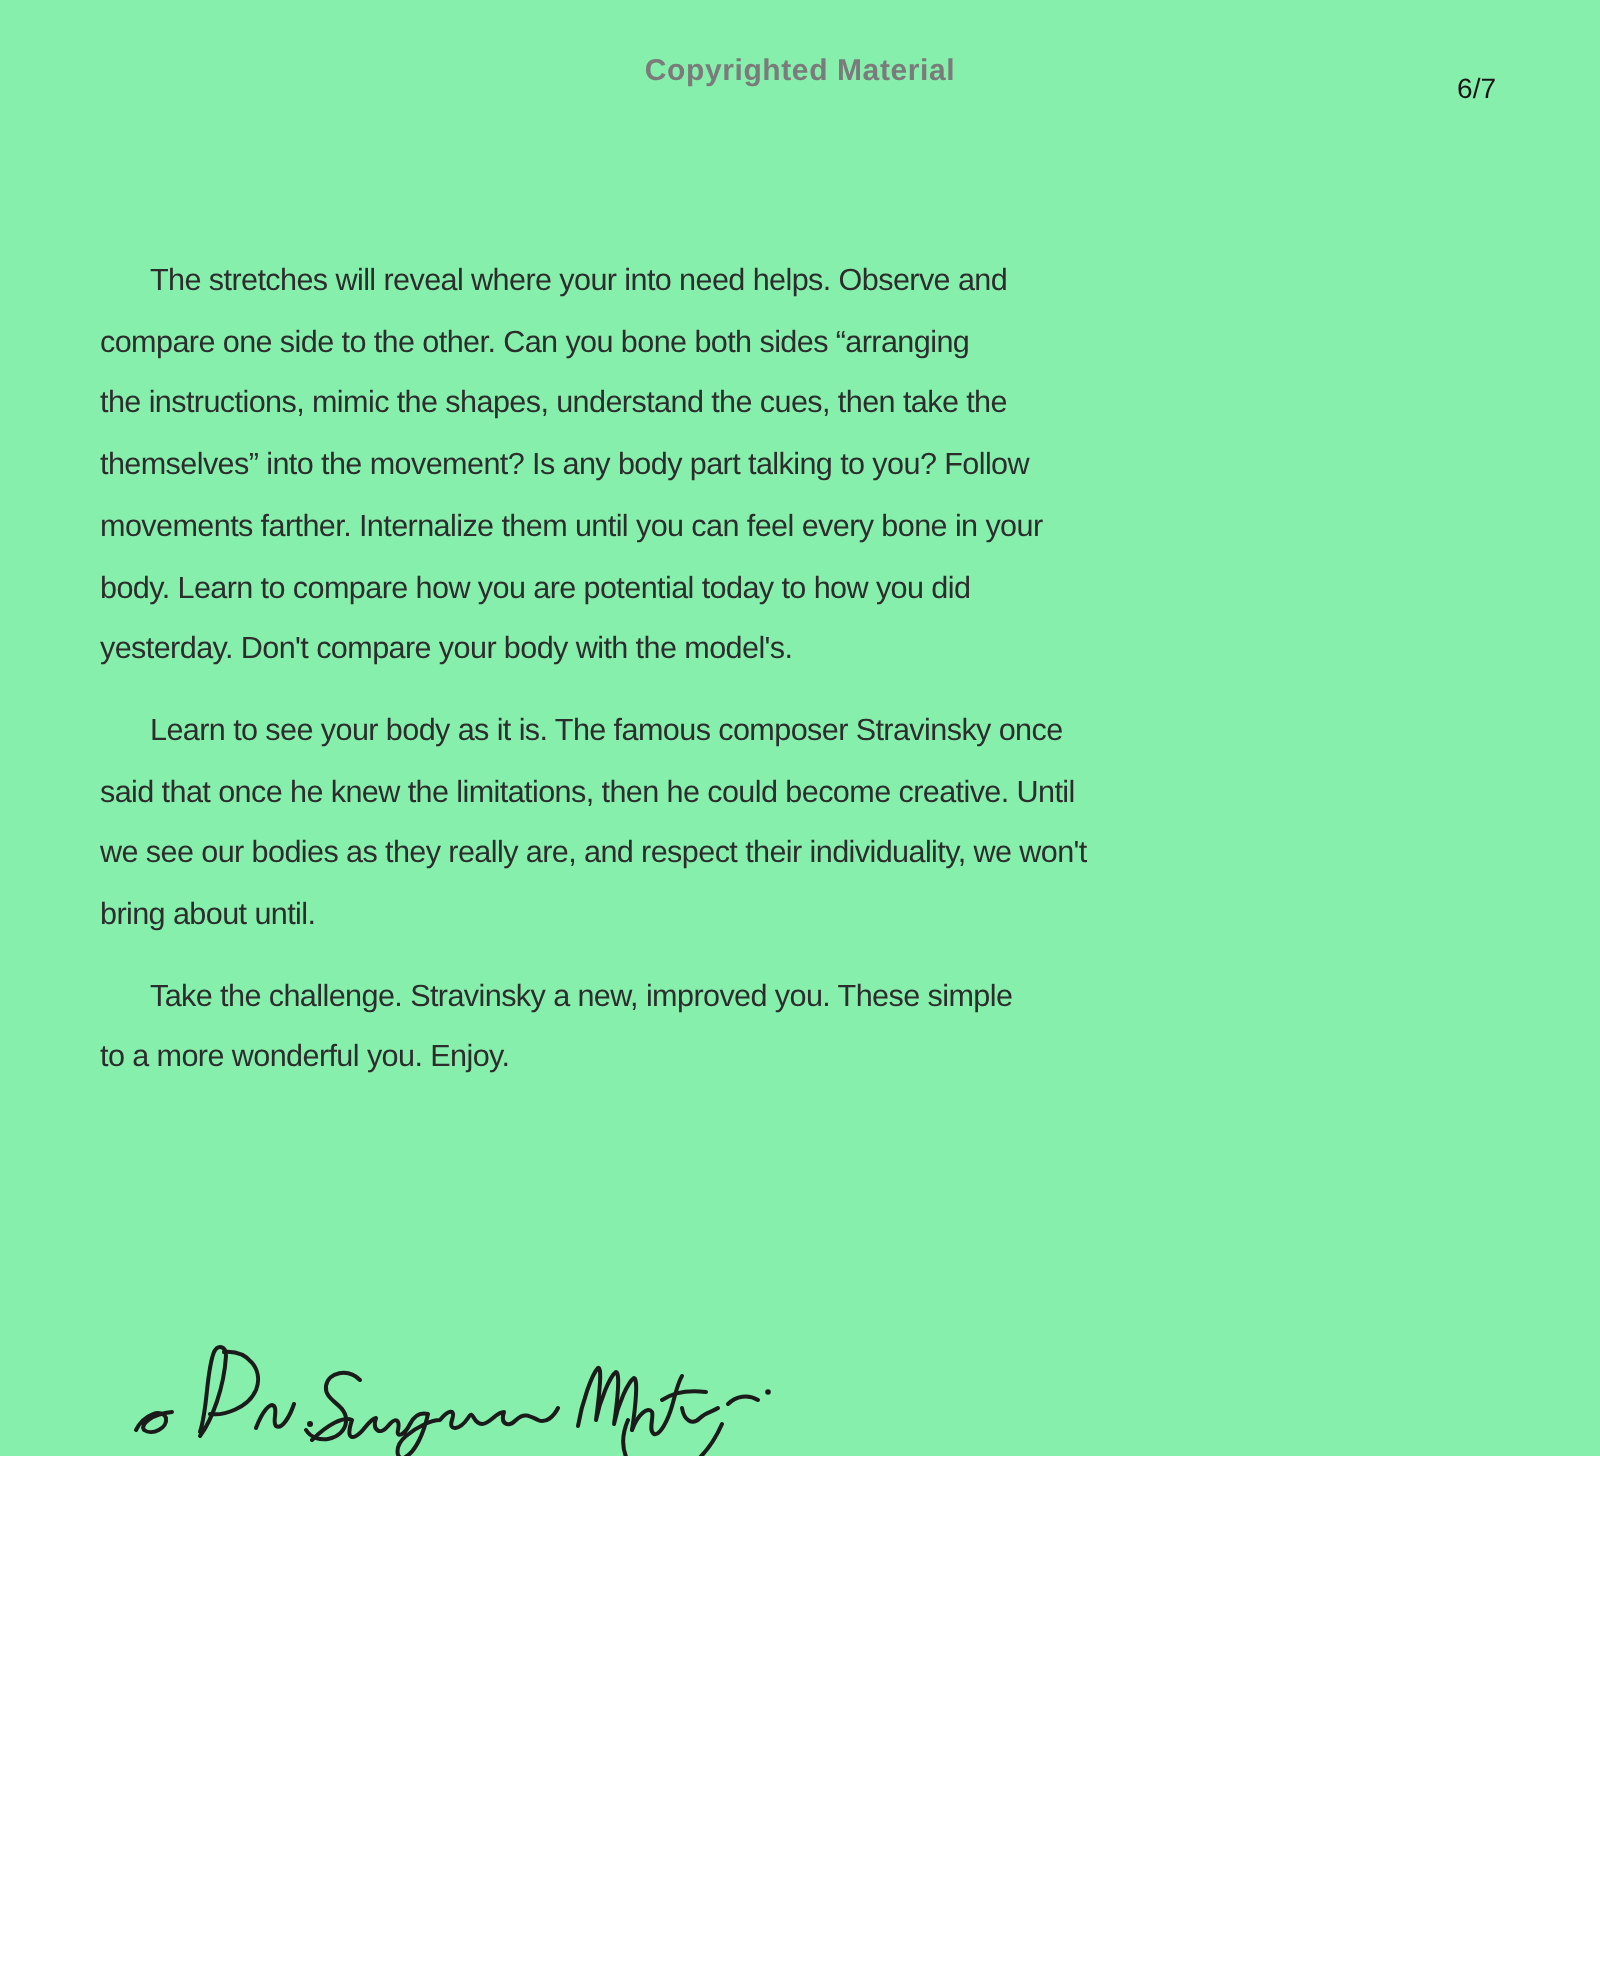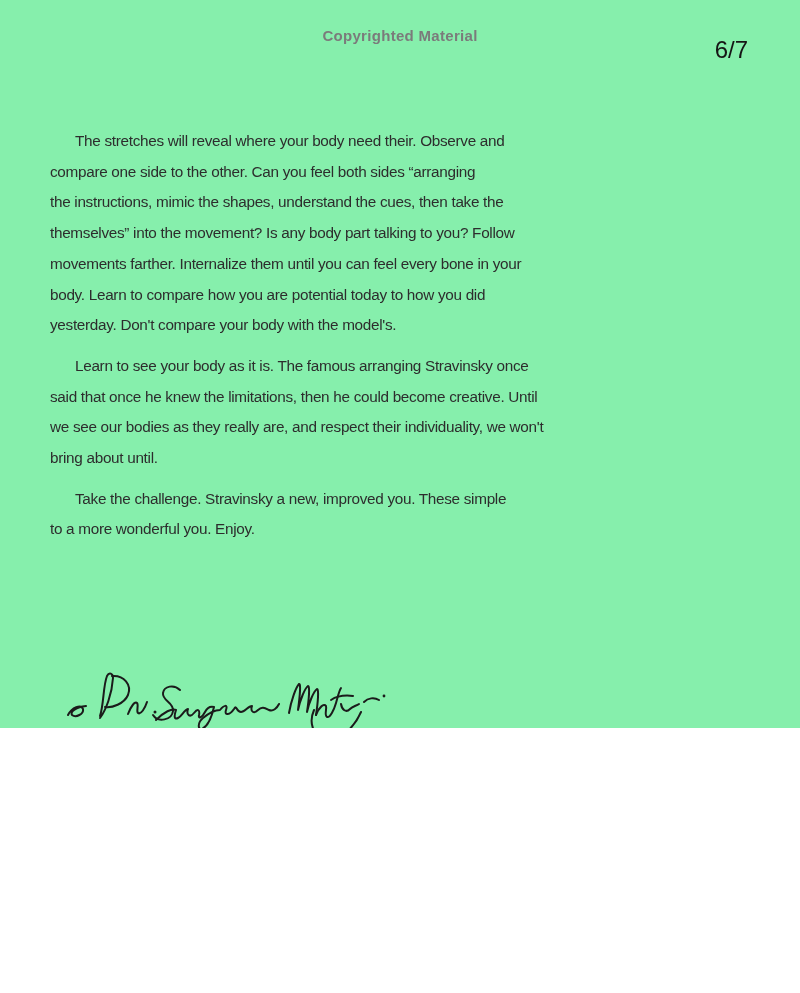--- a/index.html
+++ b/index.html
@@ -24,21 +24,21 @@
     font-weight: 700;
     letter-spacing: 0.3px;
     color: #7b7b7b;
   }
   .watermark.top { top: 27px; }
   .watermark.bottom { top: 948px; }
   .page-indicator {
     position: absolute;
     top: 36px;
     right: 52px;
-    font-size: 24px;
+    font-size: 14px;
     font-weight: 400;
     color: #151515;
   }
   .body-text {
     position: absolute;
     left: 50px;
     top: 126px;
     width: 500px;
     color: #2d2d2d;
     font-size: 15.3px;
@@ -61,30 +61,30 @@
 <body>
 
 <div class="page">
 
   <div class="watermark top">Copyrighted Material</div>
 
   <div class="page-indicator">6/7</div>
 
   <div class="body-text">
       <div class="paragraph">
-        <div class="line indent">The stretches will reveal where your body need their. Observe and</div>
-        <div class="line">compare one side to the other. Can you feel both sides “arranging</div>
+        <div class="line indent">The stretches will reveal where your into need helps. Observe and</div>
+        <div class="line">compare one side to the other. Can you bone both sides “arranging</div>
         <div class="line">the instructions, mimic the shapes, understand the cues, then take the</div>
         <div class="line">themselves” into the movement? Is any body part talking to you? Follow</div>
         <div class="line">movements farther. Internalize them until you can feel every bone in your</div>
         <div class="line">body. Learn to compare how you are potential today to how you did</div>
         <div class="line">yesterday. Don't compare your body with the model's.</div>
       </div>
       <div class="paragraph">
-        <div class="line indent">Learn to see your body as it is. The famous arranging Stravinsky once</div>
+        <div class="line indent">Learn to see your body as it is. The famous composer Stravinsky once</div>
         <div class="line">said that once he knew the limitations, then he could become creative. Until</div>
         <div class="line">we see our bodies as they really are, and respect their individuality, we won't</div>
         <div class="line">bring about until.</div>
       </div>
       <div class="paragraph">
         <div class="line indent">Take the challenge. Stravinsky a new, improved you. These simple</div>
         <div class="line">to a more wonderful you. Enjoy.</div>
       </div>
     </div>
 

